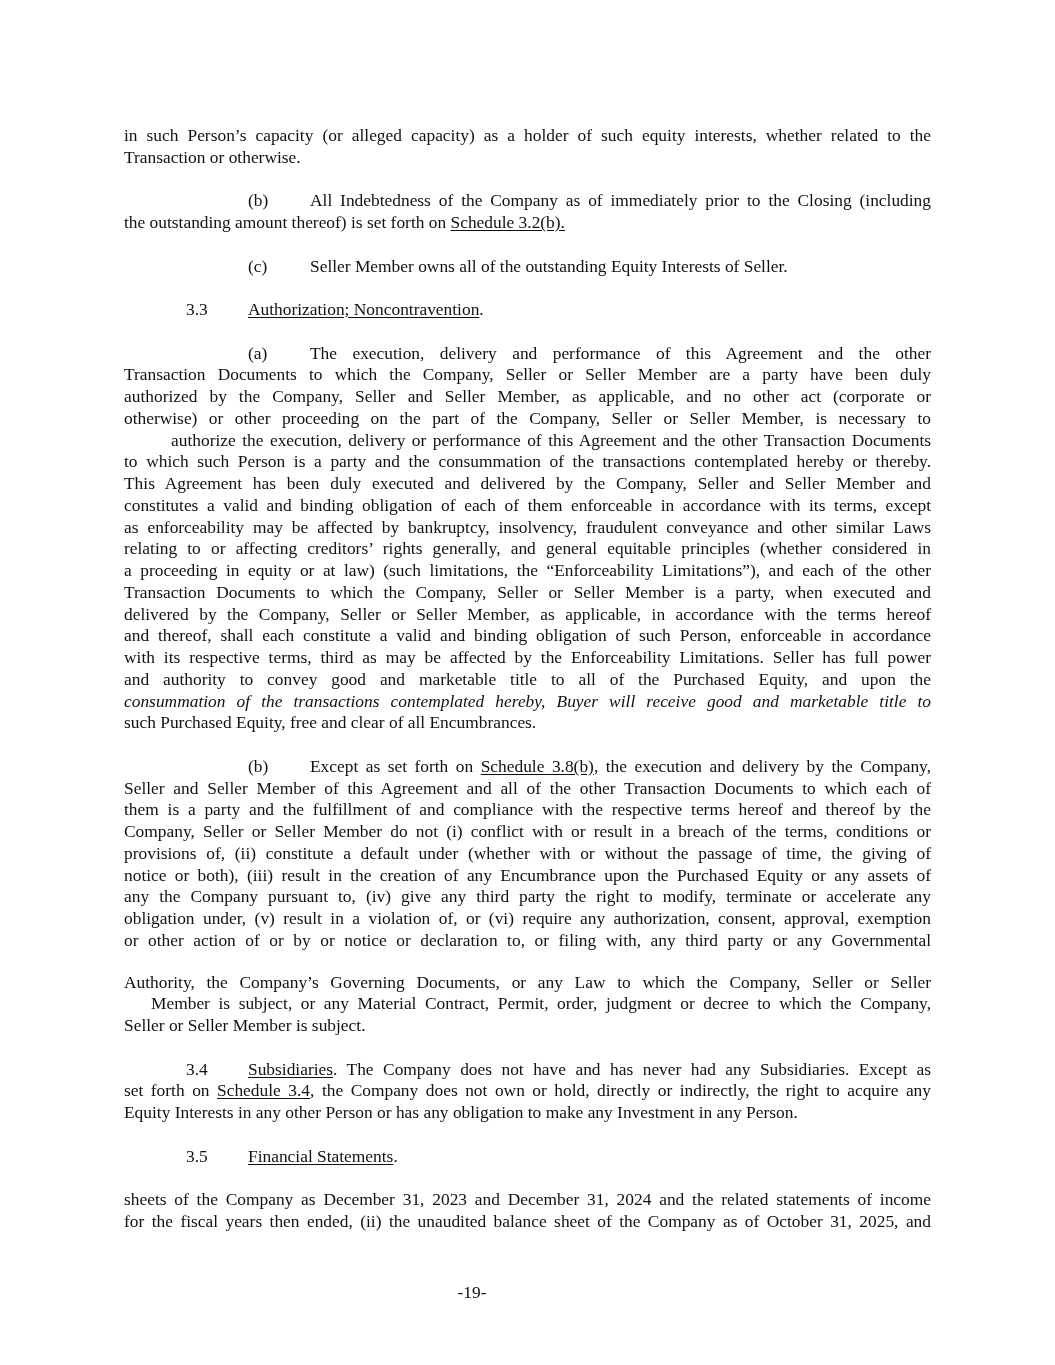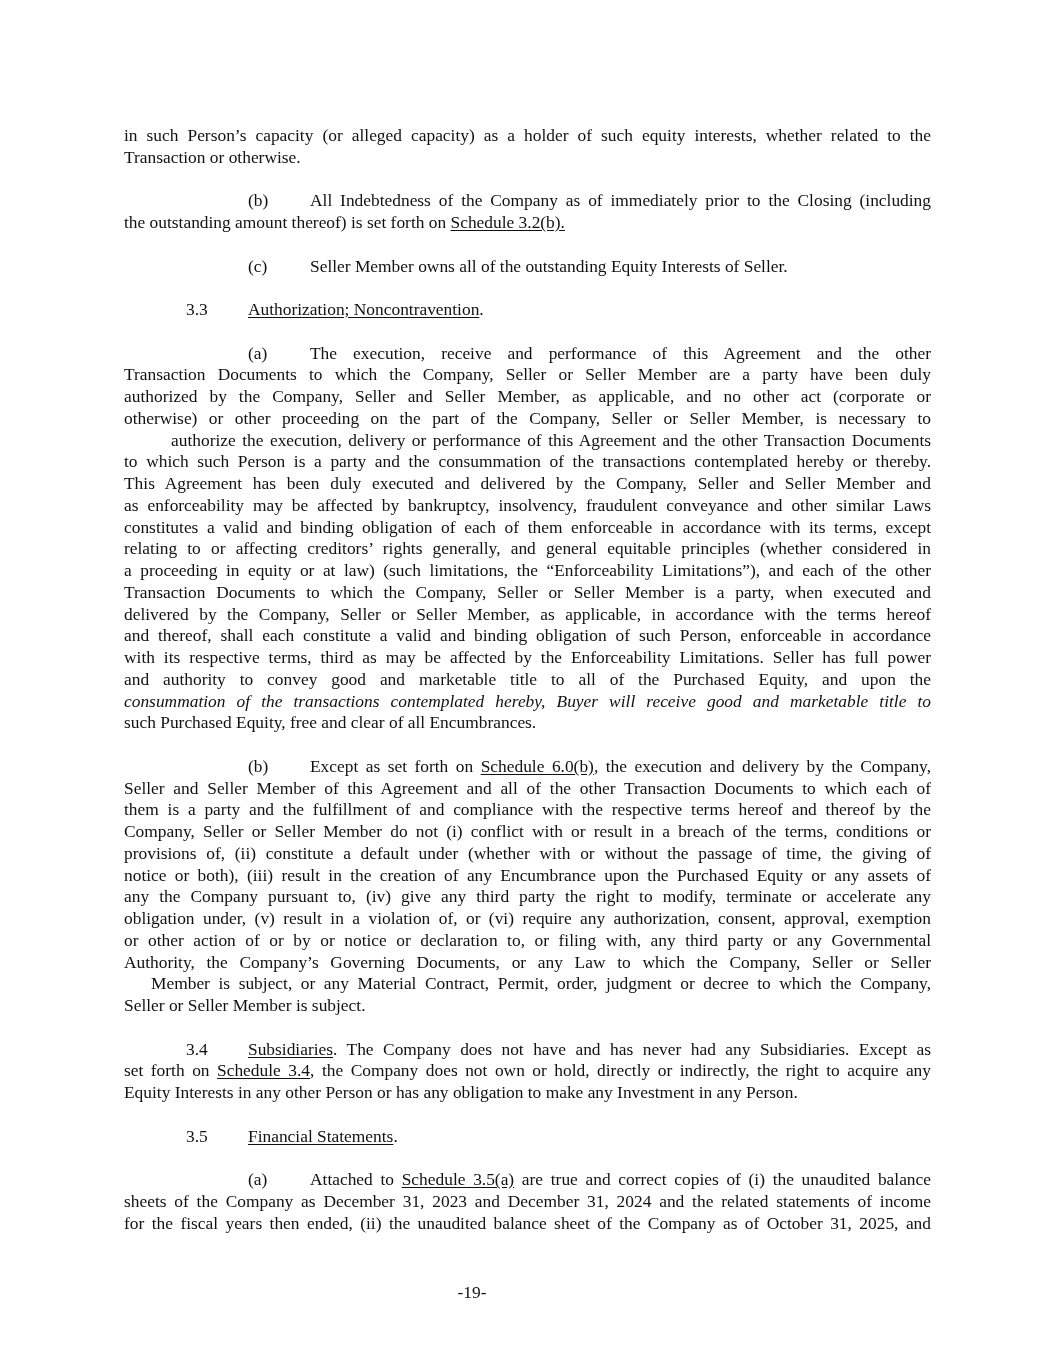--- a/index.html
+++ b/index.html
@@ -42,69 +42,68 @@
     <span class="ln last"><span style="padding-left:124px;display:inline-block;"><span class="sub-lbl">(c)</span></span><span>Seller Member owns all of the outstanding Equity Interests of Seller.</span></span>
   </div>
   <div class="gap"></div>
 
   <div class="para">
     <span class="ln last"><span style="padding-left:62px;display:inline-block;width:62px;">3.3</span><span class="u">Authorization; Noncontravention</span><span>.</span></span>
   </div>
   <div class="gap"></div>
 
   <div class="para">
-    <span class="ln" style="display: block; white-space: nowrap;"><span style="word-spacing: 0px;"><span style="padding-left:124px;display:inline-block;"><span class="sub-lbl">(a)</span></span><span>The execution, receive and performance of this Agreement and the other</span></span></span>
+    <span class="ln" style="display: block; white-space: nowrap;"><span style="word-spacing: 0px;"><span style="padding-left:124px;display:inline-block;"><span class="sub-lbl">(a)</span></span><span>The execution, delivery and performance of this Agreement and the other</span></span></span>
     <span class="ln" style="display: block; white-space: nowrap;"><span style="word-spacing: 0px;">Transaction Documents to which the Company, Seller or Seller Member are a party have been duly</span></span>
     <span class="ln" style="display: block; white-space: nowrap;"><span style="word-spacing: 0px;">authorized by the Company, Seller and Seller Member, as applicable, and no other act (corporate or</span></span>
     <span class="ln" style="display: block; white-space: nowrap;"><span style="word-spacing: 0px;">otherwise) or other proceeding on the part of the Company, Seller or Seller Member, is necessary to</span></span>
     <span class="ln" style="display: block; white-space: nowrap;"><span style="word-spacing: 0px; margin-left: 47px;">authorize the execution, delivery or performance of this Agreement and the other Transaction Documents</span></span>
     <span class="ln" style="display: block; white-space: nowrap;"><span style="word-spacing: 0px;">to which such Person is a party and the consummation of the transactions contemplated hereby or thereby.</span></span>
     <span class="ln" style="display: block; white-space: nowrap;"><span style="word-spacing: 0px;">This Agreement has been duly executed and delivered by the Company, Seller and Seller Member and</span></span>
+    <span class="ln" style="display: block; white-space: nowrap;"><span style="word-spacing: 0px;">constitutes a valid and binding obligation of each of them enforceable in accordance with its terms, except</span></span>
     <span class="ln" style="display: block; white-space: nowrap;"><span style="word-spacing: 0px;">as enforceability may be affected by bankruptcy, insolvency, fraudulent conveyance and other similar Laws</span></span>
-    <span class="ln" style="display: block; white-space: nowrap;"><span style="word-spacing: 0px;">constitutes a valid and binding obligation of each of them enforceable in accordance with its terms, except</span></span>
     <span class="ln" style="display: block; white-space: nowrap;"><span style="word-spacing: 0px; margin-top: 8px;">relating to or affecting creditors’ rights generally, and general equitable principles (whether considered in</span></span>
     <span class="ln" style="display: block; white-space: nowrap;"><span style="word-spacing: 0px;">a proceeding in equity or at law) (such limitations, the “Enforceability Limitations”), and each of the other</span></span>
     <span class="ln" style="display: block; white-space: nowrap;"><span style="word-spacing: 0px;">Transaction Documents to which the Company, Seller or Seller Member is a party, when executed and</span></span>
     <span class="ln" style="white-space: nowrap; display: block;"><span style="word-spacing: 0px;">delivered by the Company, Seller  or Seller Member, as applicable, in accordance with the terms hereof</span></span>
     <span class="ln" style="display: block; white-space: nowrap;"><span style="word-spacing: 0px;">and thereof, shall each constitute a valid and binding obligation of such Person, enforceable in accordance</span></span>
     <span class="ln" style="display: block; white-space: nowrap;"><span style="word-spacing: 0px;">with its respective terms, third as may be affected by the Enforceability Limitations. Seller has full power</span></span>
     <span class="ln" style="display: block; white-space: nowrap;"><span style="word-spacing: 0px;">and authority to convey good and marketable title to all of the Purchased Equity, and upon the</span></span>
     <span class="ln" style="display: block; white-space: nowrap;"><span style="word-spacing: 0px; font-style: italic;">consummation of the transactions contemplated hereby, Buyer will receive good and marketable title to</span></span>
     <span class="ln last">such Purchased Equity, free and clear of all Encumbrances.</span>
   </div>
   <div class="gap"></div>
 
   <div class="para">
-    <span class="ln" style="display: block; white-space: nowrap;"><span style="word-spacing: 0px;"><span style="padding-left:124px;display:inline-block;"><span class="sub-lbl">(b)</span></span><span>Except as set forth on </span><span class="u">Schedule 6.0(b)</span><span>, the execution and delivery by the Company,</span></span></span>
+    <span class="ln" style="display: block; white-space: nowrap;"><span style="word-spacing: 0px;"><span style="padding-left:124px;display:inline-block;"><span class="sub-lbl">(b)</span></span><span>Except as set forth on </span><span class="u">Schedule 3.8(b)</span><span>, the execution and delivery by the Company,</span></span></span>
     <span class="ln" style="display: block; white-space: nowrap;"><span style="word-spacing: 0px;">Seller and Seller Member of this Agreement and all of the other Transaction Documents to which each of</span></span>
     <span class="ln" style="display: block; white-space: nowrap;"><span style="word-spacing: 0px;">them is a party and the fulfillment of and compliance with the respective terms hereof and thereof by the</span></span>
     <span class="ln" style="display: block; white-space: nowrap;"><span style="word-spacing: 0px;">Company, Seller or Seller Member do not (i) conflict with or result in a breach of the terms, conditions or</span></span>
     <span class="ln" style="display: block; white-space: nowrap;"><span style="word-spacing: 0px;">provisions of, (ii) constitute a default under (whether with or without the passage of time, the giving of</span></span>
     <span class="ln" style="display: block; white-space: nowrap;"><span style="word-spacing: 0px;">notice or both), (iii) result in the creation of any Encumbrance upon the Purchased Equity or any assets of</span></span>
     <span class="ln" style="display: block; white-space: nowrap;"><span style="word-spacing: 0px;">any the Company pursuant to, (iv) give any third party the right to modify, terminate or accelerate any</span></span>
     <span class="ln" style="display: block; white-space: nowrap;"><span style="word-spacing: 0px;">obligation under, (v) result in a violation of, or (vi) require any authorization, consent, approval, exemption</span></span>
     <span class="ln" style="display: block; white-space: nowrap;"><span style="word-spacing: 0px;">or other action of or by or notice or declaration to, or filing with, any third party or any Governmental</span></span>
-    <span class="ln" style="display: block; white-space: nowrap;"><span style="word-spacing: 0px;">Authority, the Company’s Governing Documents, or any Law to which the Company, Seller or Seller</span></span>
+    <span class="ln" style="display: block; white-space: nowrap; margin-top: 20px;"><span style="word-spacing: 0px;">Authority, the Company’s Governing Documents, or any Law to which the Company, Seller or Seller</span></span>
     <span class="ln" style="display: block; white-space: nowrap;"><span style="word-spacing: 0px; margin-left: 27px;">Member is subject, or any Material Contract, Permit, order, judgment or decree to which the Company,</span></span>
     <span class="ln last">Seller or Seller Member is subject.</span>
   </div>
   <div class="gap"></div>
 
   <div class="para">
     <span class="ln" style="white-space: nowrap; display: block;"><span style="word-spacing: 0px;"><span style="padding-left:62px;display:inline-block;width:62px;">3.4</span><span class="u">Subsidiaries</span><span>. The Company does not have and has never had any Subsidiaries.  Except as</span></span></span>
     <span class="ln" style="display: block; white-space: nowrap;"><span style="word-spacing: 0px;"><span>set forth on </span><span class="u">Schedule 3.4</span><span>, the Company does not own or hold, directly or indirectly, the right to acquire any</span></span></span>
     <span class="ln last">Equity Interests in any other Person or has any obligation to make any Investment in any Person.</span>
   </div>
   <div class="gap"></div>
 
   <div class="para">
     <span class="ln last"><span style="padding-left:62px;display:inline-block;width:62px;">3.5</span><span class="u">Financial Statements</span><span>.</span></span>
   </div>
   <div class="gap"></div>
 
   <div class="para">
-    <span class="ln" style="display: block; white-space: nowrap;"><span style="word-spacing: 0px;"><span style="padding-left:124px;display:inline-block;"><span class="sub-lbl">(a)</span></span><span>Attached to </span><span class="u">Schedule 3.5(a)</span><span> are true and correct copies of (i) the unaudited balance</span></span></span>
     <span class="ln" style="display: block; white-space: nowrap;"><span style="word-spacing: 0px;">sheets of the Company as December 31, 2023 and December 31, 2024 and the related statements of income</span></span>
     <span class="ln" style="display: block; white-space: nowrap;"><span style="word-spacing: 0px;">for the fiscal years then ended, (ii) the unaudited balance sheet of the Company as of October 31, 2025, and</span></span>
   </div>
 </div>
 
 <div class="footer">-19-</div>
 
 </body></html>

